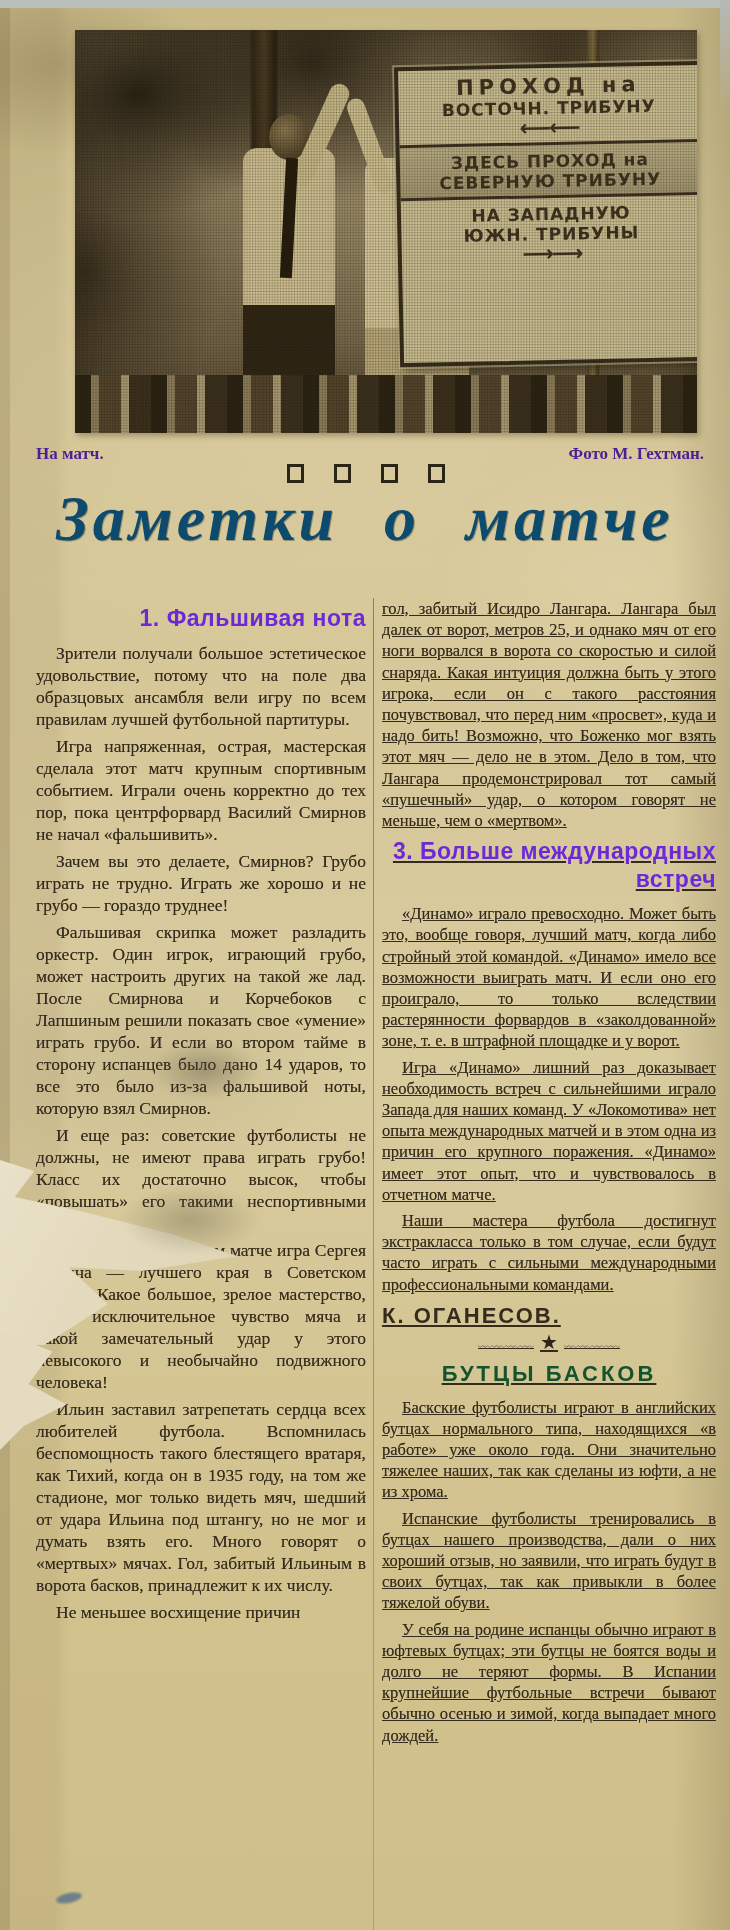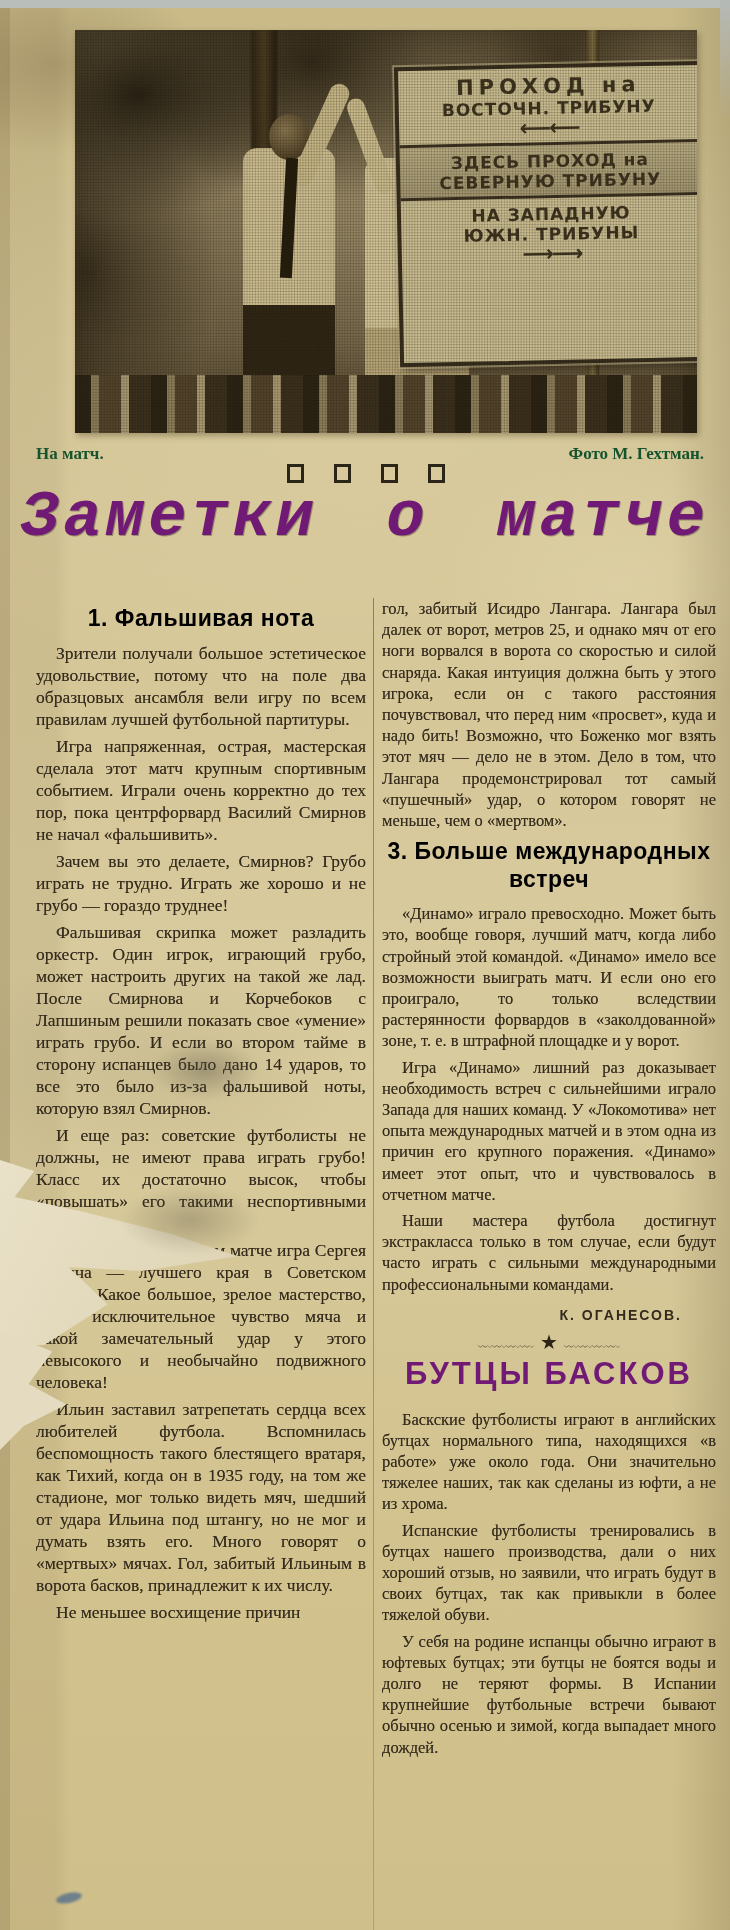--- a/index.html
+++ b/index.html
@@ -60,48 +60,48 @@
   .sign .sec{padding:6px 4px 4px;border-bottom:3px solid #3a3020;}
   .sign .sec:last-child{border-bottom:none;}
   .sign .l-big{font-size:21px;letter-spacing:5px;}
   .sign .l-med{font-size:17px;letter-spacing:1px;}
   .sign .arrow{font-size:22px;letter-spacing:-2px;line-height:20px;}
   .sign .shade{background:linear-gradient(180deg, rgba(60,48,28,.12), rgba(60,48,28,.28));}
   .fence{position:absolute;left:0;bottom:0;width:622px;height:58px;filter:blur(.6px);
     background:repeating-linear-gradient(90deg,#2a2212 0 16px,#8a7b58 16px 24px,#51422a 24px 46px,#a5966f 46px 54px,#3a2f1c 54px 76px);}
   
   .caption-row{position:absolute;left:36px;top:444px;width:668px;display:flex;
-    justify-content:space-between;font-weight:bold;font-size:17px;color:#14532d;}
+    justify-content:space-between;font-weight:bold;font-size:17px;color:#4c1d95;}
   .squares{position:absolute;left:287px;top:464px;width:158px;display:flex;justify-content:space-between;}
   .sq{width:11px;height:13px;border:3px solid #2b2517;background:transparent;}
   
   .headline{position:absolute;left:20px;top:482px;width:690px;text-align:center;
-    font-family:Liberation Mono, monospace;font-style:italic;font-weight:bold;
-    font-size:64px;letter-spacing:4px;word-spacing:26px;color:#701a75;
+    font-family:Liberation Serif, serif;font-style:italic;font-weight:bold;
+    font-size:64px;letter-spacing:4px;word-spacing:26px;color:#0c4a6e;
     text-shadow:1px 1px 0 rgba(42,36,26,.35);}
   
   .columns{position:absolute;left:36px;top:598px;width:682px;height:1332px;
     display:flex;overflow:hidden;color:#342b1d;}
   .col{text-align:justify;}
   .col p{margin:0 0 5px 0;text-indent:20px;
     text-shadow:0 0 .5px rgba(52,43,29,.55);}
   .col p.noindent{text-indent:0;}
   .col-left{width:330px;font-size:17.5px;line-height:22px;}
   .col-rule{width:1px;margin:0 8px 0 7px;background:linear-gradient(180deg,rgba(80,66,44,.55),rgba(80,66,44,.25));}
-  .col-right{flex:1;font-size:16.5px;line-height:21.2px;padding-right:2px;}
+  .col-right{flex:1;font-size:16.5px;line-height:21.2px;padding-right:2px;text-decoration:underline;}
   .sec-title{font-family:"Liberation Sans",sans-serif;font-weight:bold;
-    text-align:center;text-indent:0 !important;font-size:23px;line-height:28px;
-    margin:6px 0 10px 0;color:#000000;letter-spacing:.5px;}
-  .byline{font-family:"Liberation Sans",sans-serif;font-weight:bold;font-size:14px;
-    letter-spacing:2px;text-align:right;padding-right:34px;margin:10px 0 4px;}
+    text-align:right;text-indent:0 !important;font-size:23px;line-height:28px;
+    margin:6px 0 10px 0;color:#6d28d9;letter-spacing:.5px;}
+  .byline{font-family:"Liberation Sans",sans-serif;font-weight:bold;font-size:22px;
+    letter-spacing:2px;text-align:left;padding-right:34px;margin:10px 0 4px;}
   .orn{display:flex;align-items:center;justify-content:center;gap:6px;margin:6px 0 10px;
     color:#2c2518;font-size:15px;letter-spacing:-1px;}
   .orn .star{font-size:20px;letter-spacing:0;}
-  .boots-title{font-family:"Liberation Sans",sans-serif;font-weight:bold;font-size:31px;
-    letter-spacing:3px;text-align:center;margin:4px 0 24px;color:#701a75;}
+  .boots-title{font-family:"Liberation Sans",sans-serif;font-weight:bold;font-size:22px;
+    letter-spacing:3px;text-align:center;margin:4px 0 12px;color:#14532d;}
   
   .tear1{position:absolute;left:0;top:1160px;width:245px;height:185px;z-index:6;
     background:linear-gradient(120deg,#e9e1c8,#ddd2b2);
     clip-path:polygon(0 0,14% 6%,6% 20%,34% 28%,70% 40%,97% 52%,58% 60%,28% 58%,44% 78%,18% 100%,0 100%);
     filter:drop-shadow(1px 1px 1px rgba(70,55,30,.55));}
   .tear2{position:absolute;left:0;top:1330px;width:95px;height:120px;z-index:6;
     background:#e4dbc0;clip-path:polygon(0 0,55% 18%,30% 45%,70% 62%,25% 80%,0 100%);
     filter:drop-shadow(1px 1px 1px rgba(70,55,30,.5));}
   .stain1{position:absolute;left:150px;top:1040px;width:110px;height:60px;z-index:5;
     background:radial-gradient(ellipse at center, rgba(88,82,66,.40), transparent 70%);filter:blur(2px);}

